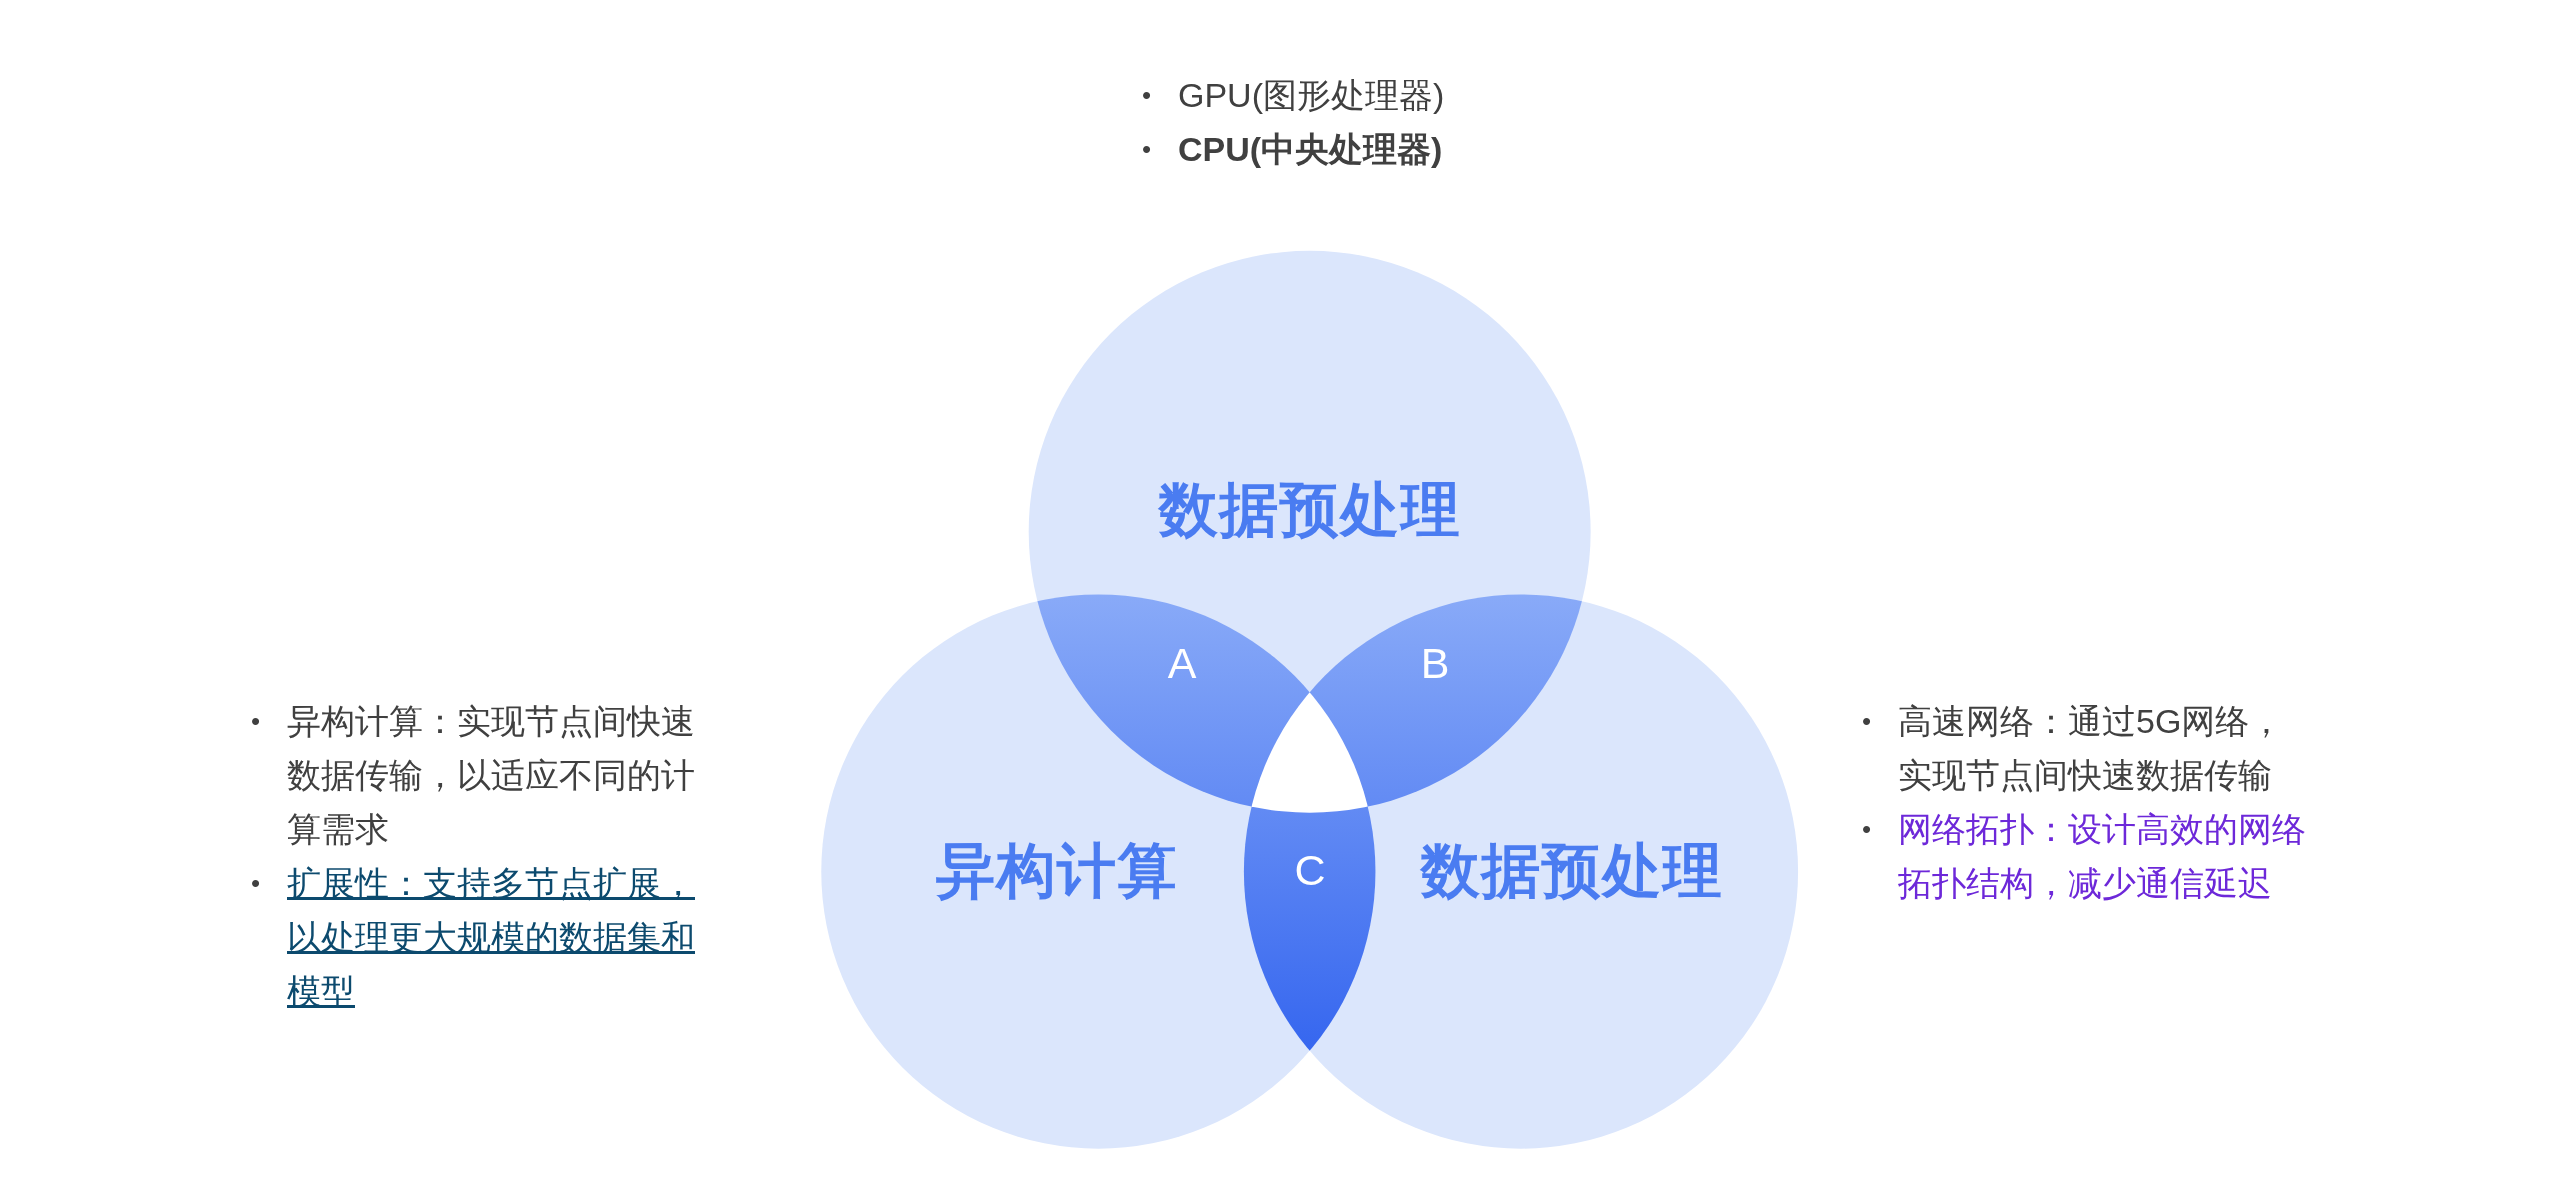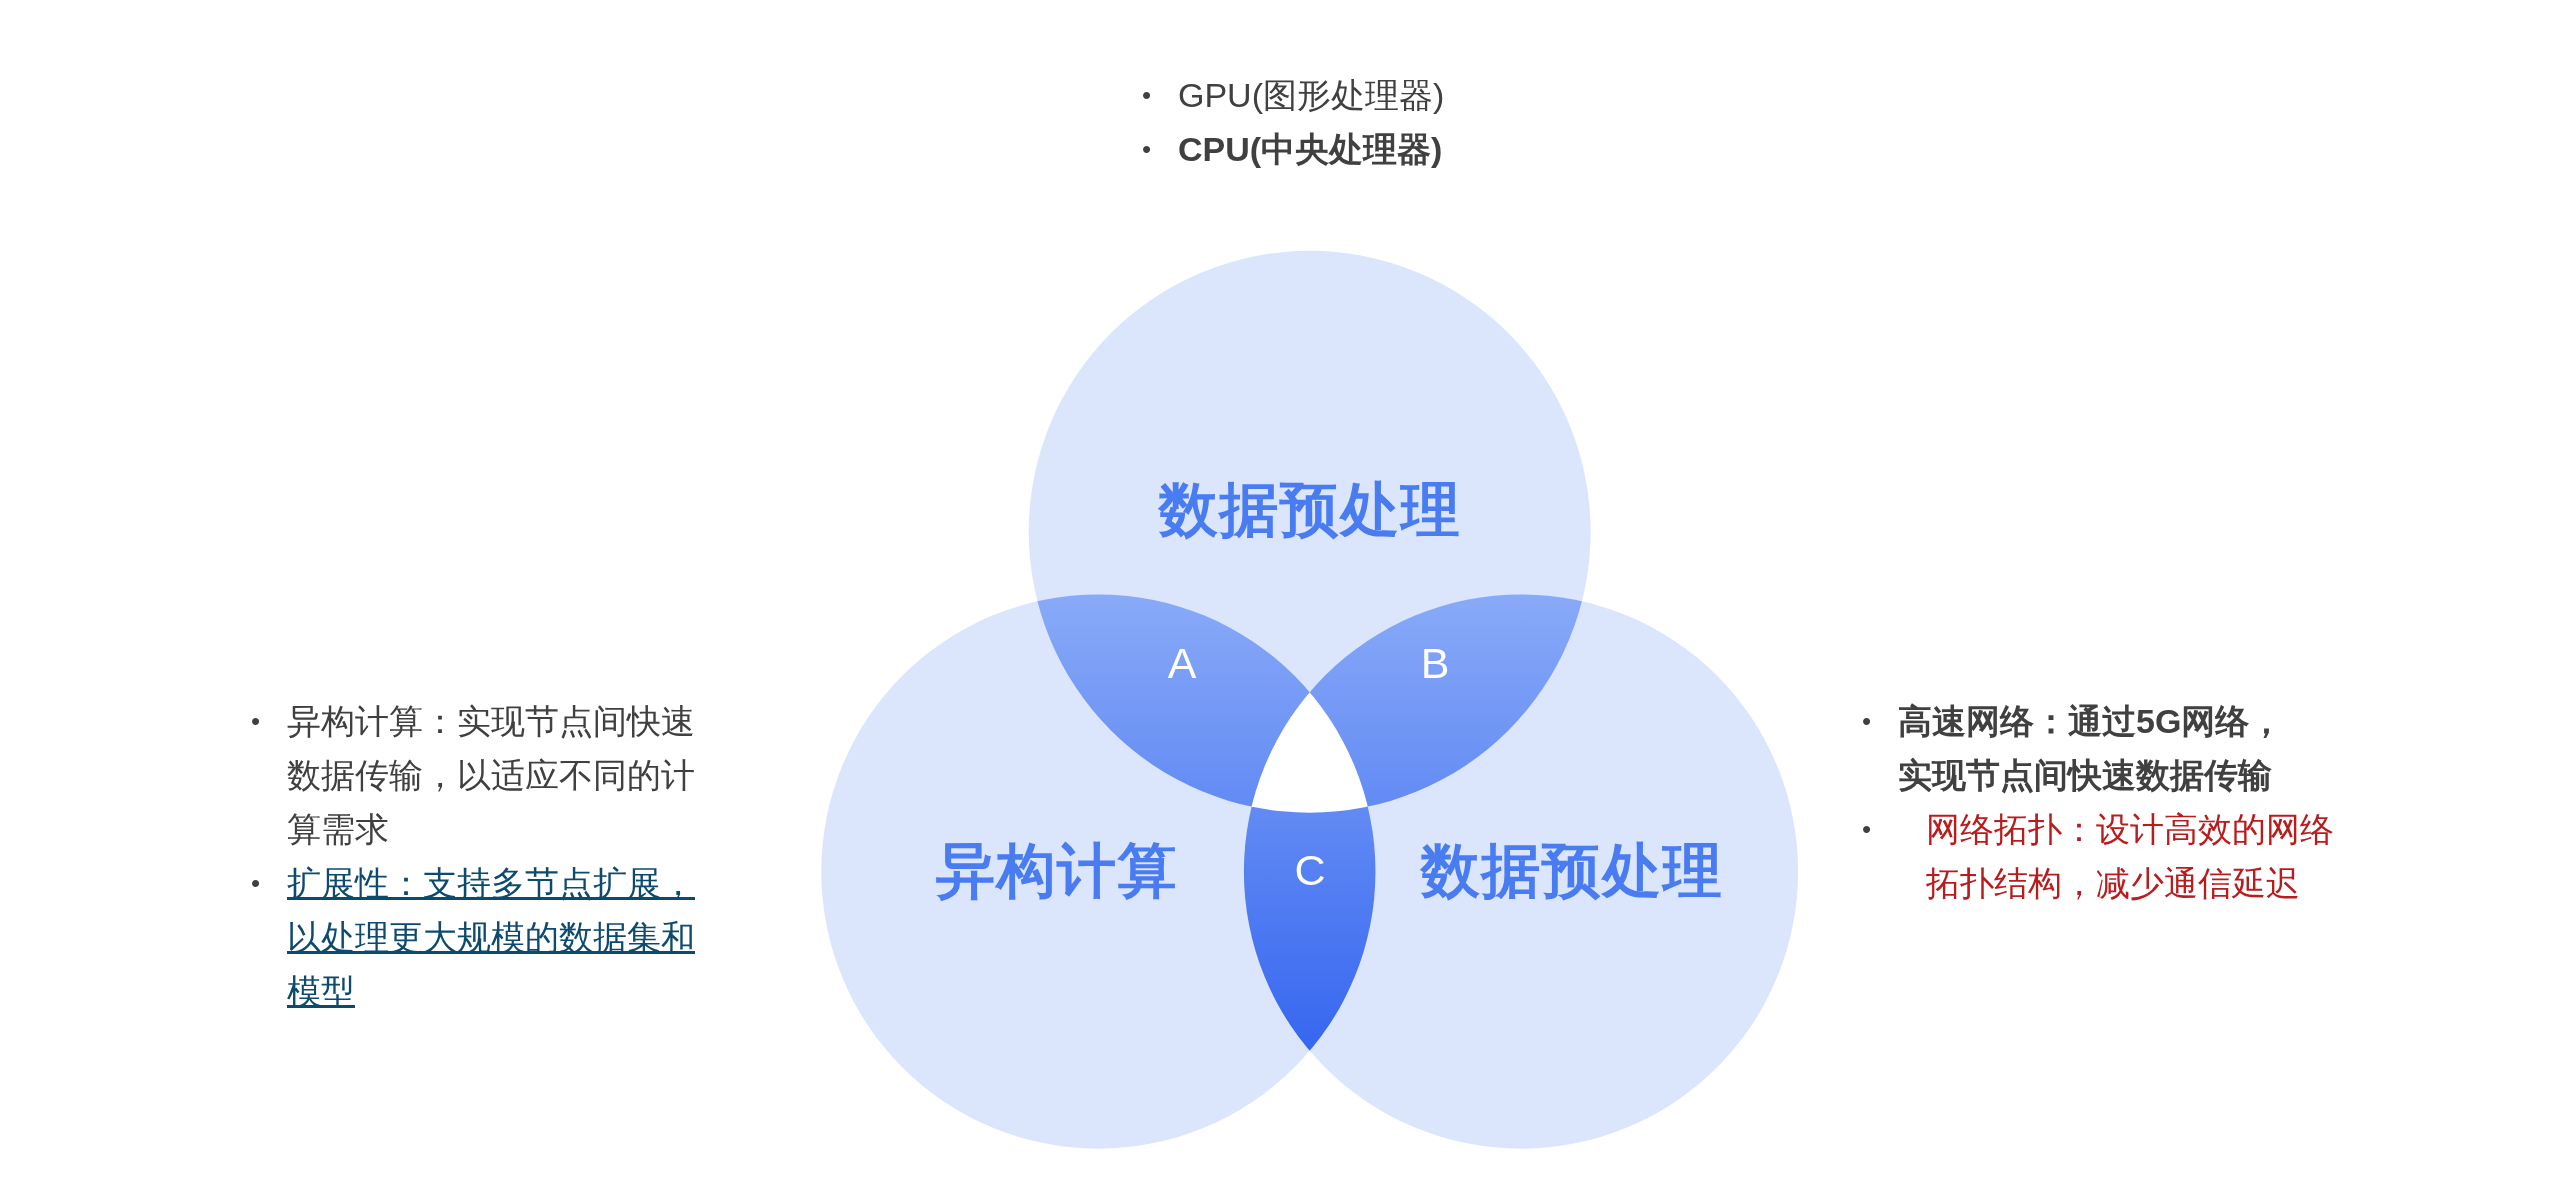--- a/index.html
+++ b/index.html
@@ -128,22 +128,22 @@
     </div>
     <div class="bullet-item">
       <span class="dot" style="color: rgb(64, 64, 64);">•</span>
       <span class="txt" style="color: #0c4a6e; text-decoration: underline;">扩展性：支持多节点扩展，以处理更大规模的数据集和模型</span>
     </div>
   </div>
 
   <div class="bullet-list wrap" style="left:1862px; top:694px">
     <div class="bullet-item">
       <span class="dot" style="color: rgb(64, 64, 64);">•</span>
-      <span class="txt" style="color: rgb(64, 64, 64); font-weight: bold;">高速网络：通过5G网络，实现节点间快速数据传输</span>
+      <span class="txt" style="color: rgb(64, 64, 64);">高速网络：通过5G网络，实现节点间快速数据传输</span>
     </div>
     <div class="bullet-item">
       <span class="dot" style="color: rgb(64, 64, 64);">•</span>
-      <span class="txt" style="color: #b91c1c; margin-left: 28px;">网络拓扑：设计高效的网络拓扑结构，减少通信延迟</span>
+      <span class="txt" style="color: #6d28d9;">网络拓扑：设计高效的网络拓扑结构，减少通信延迟</span>
     </div>
   </div>
 
 </div>
 
 
 </body></html>

